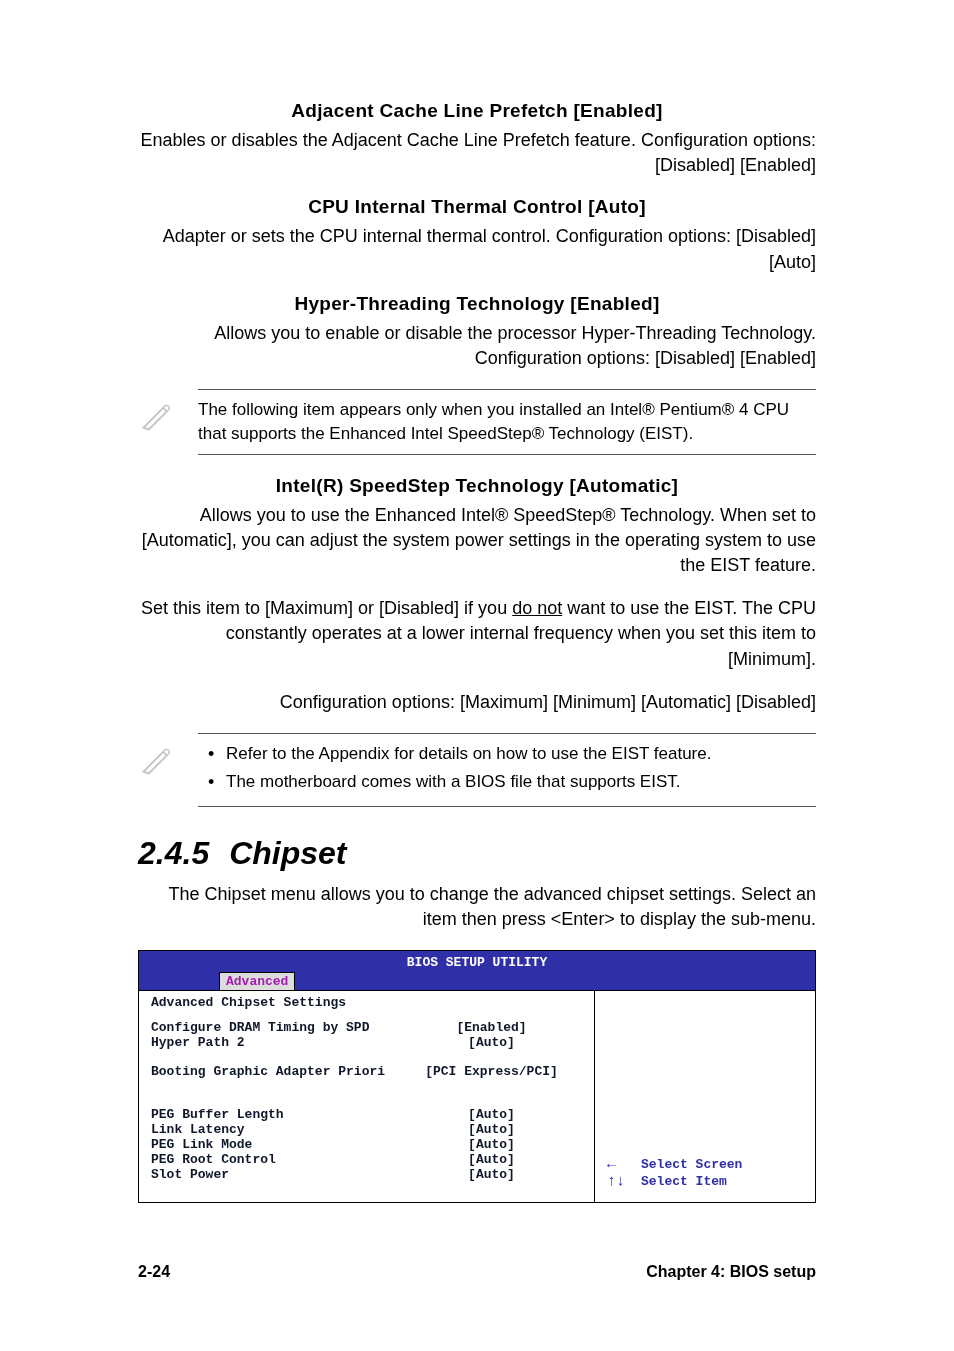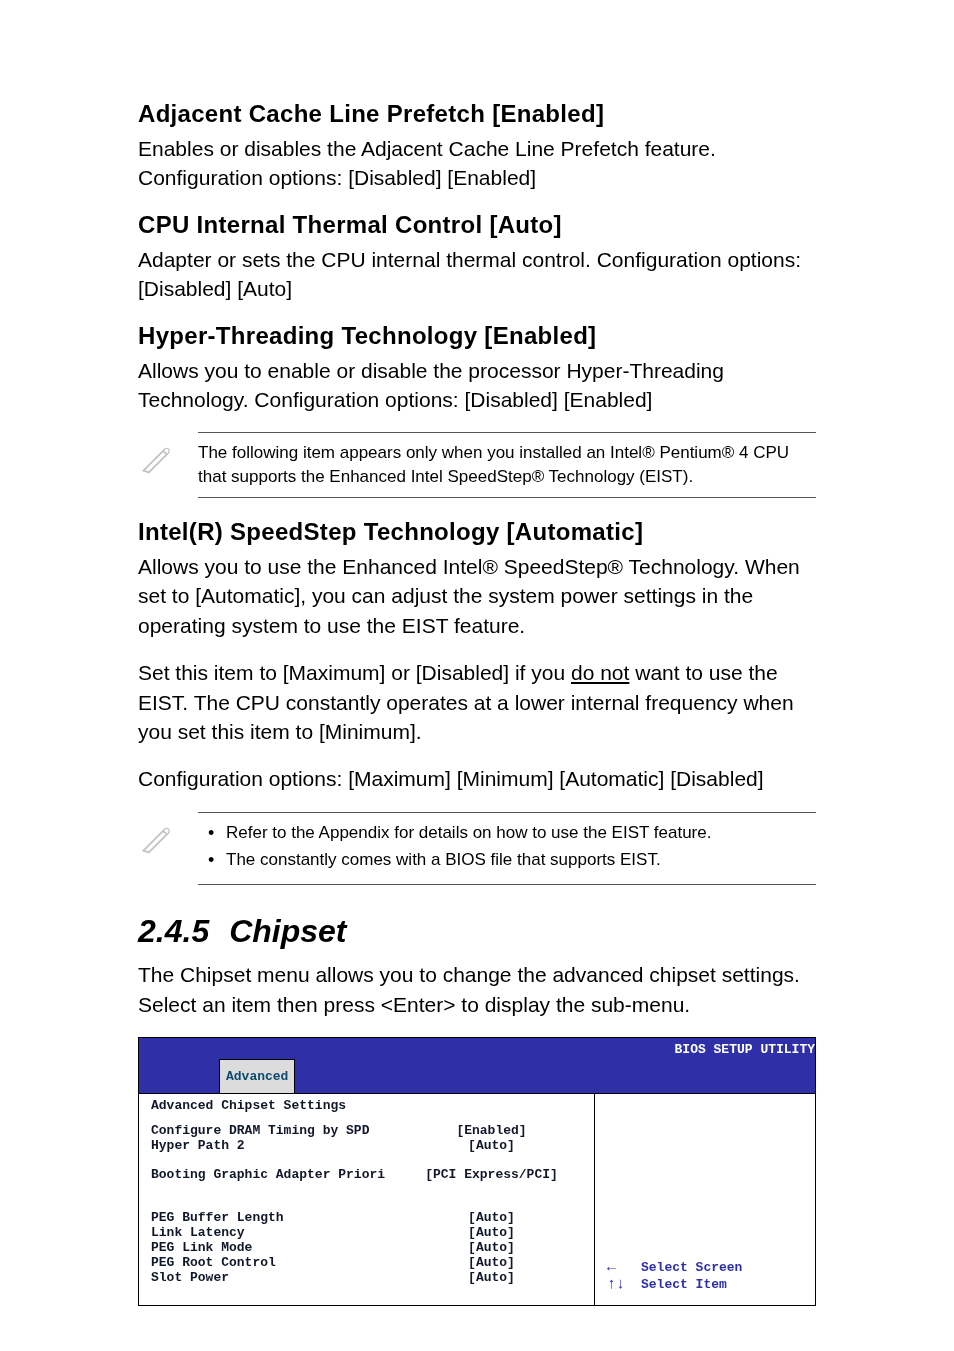--- a/index.html
+++ b/index.html
@@ -8,29 +8,31 @@
       box-sizing: border-box;
     }
     body {
       font-family: Arial, Helvetica, sans-serif;
       background: #fff;
       width: 954px;
       padding: 100px 138px 40px 138px;
       color: #000;
     }
     .section-heading {
-      font-size: 24px;
+      font-size: 19px;
       font-weight: bold;
       margin-bottom: 6px;
       letter-spacing: 0.3px;
+      text-align: center;
     }
     .body-text {
-      font-size: 21px;
+      font-size: 18px;
       line-height: 1.4;
       margin-bottom: 18px;
+      text-align: right;
     }
     .note-block {
       display: flex;
       align-items: flex-start;
       margin-bottom: 20px;
       margin-top: 10px;
     }
     .note-icon {
       width: 60px;
       flex-shrink: 0;
@@ -77,36 +79,36 @@
       margin-top: 12px;
       background: #fff;
       font-family: "Courier New", monospace;
       font-size: 13px;
       font-weight: bold;
       position: relative;
     }
     .bios-header {
       background: #2f2fa8;
       color: #fff;
-      text-align: right;
+      text-align: center;
       padding: 2px 0 0 0;
       position: relative;
     }
     .bios-title-row {
       padding: 2px 0;
     }
     .bios-tab-row {
       display: flex;
       justify-content: flex-start;
       padding-left: 80px;
     }
     .bios-tab {
       background: #dcdcdc;
-      color: #0c4a6e;
-      padding: 9px 6px;
+      color: #a21caf;
+      padding: 1px 6px;
       border: 1px solid #000;
       border-bottom: none;
     }
     .bios-body {
       display: flex;
       border-top: 1px solid #000;
     }
     .bios-left {
       flex: 1;
       padding: 4px 12px 20px 12px;
@@ -191,21 +193,21 @@
 <div class="note-block">
   <div class="note-icon">
     <svg class="pen-svg" viewBox="0 0 40 40">
       <path d="M8 32 L28 12 L32 16 L12 36 L6 34 Z" fill="none" stroke="#888" stroke-width="2"></path>
       <path d="M28 12 Q30 8 34 10 Q36 14 32 16" fill="none" stroke="#888" stroke-width="1.5"></path>
     </svg>
   </div>
   <div class="note-content">
     <ul>
       <li>Refer to the Appendix for details on how to use the EIST feature.</li>
-      <li>The constantly comes with a BIOS file that supports EIST.</li>
+      <li>The motherboard comes with a BIOS file that supports EIST.</li>
     </ul>
   </div>
 </div>
 
 <div class="sub-heading">
   <span class="num">2.4.5</span><span>Chipset</span>
 </div>
 <div class="body-text">The Chipset menu allows you to change the advanced chipset settings. Select an item then press &lt;Enter&gt; to display the sub-menu.</div>
 
 <div class="bios-box">

